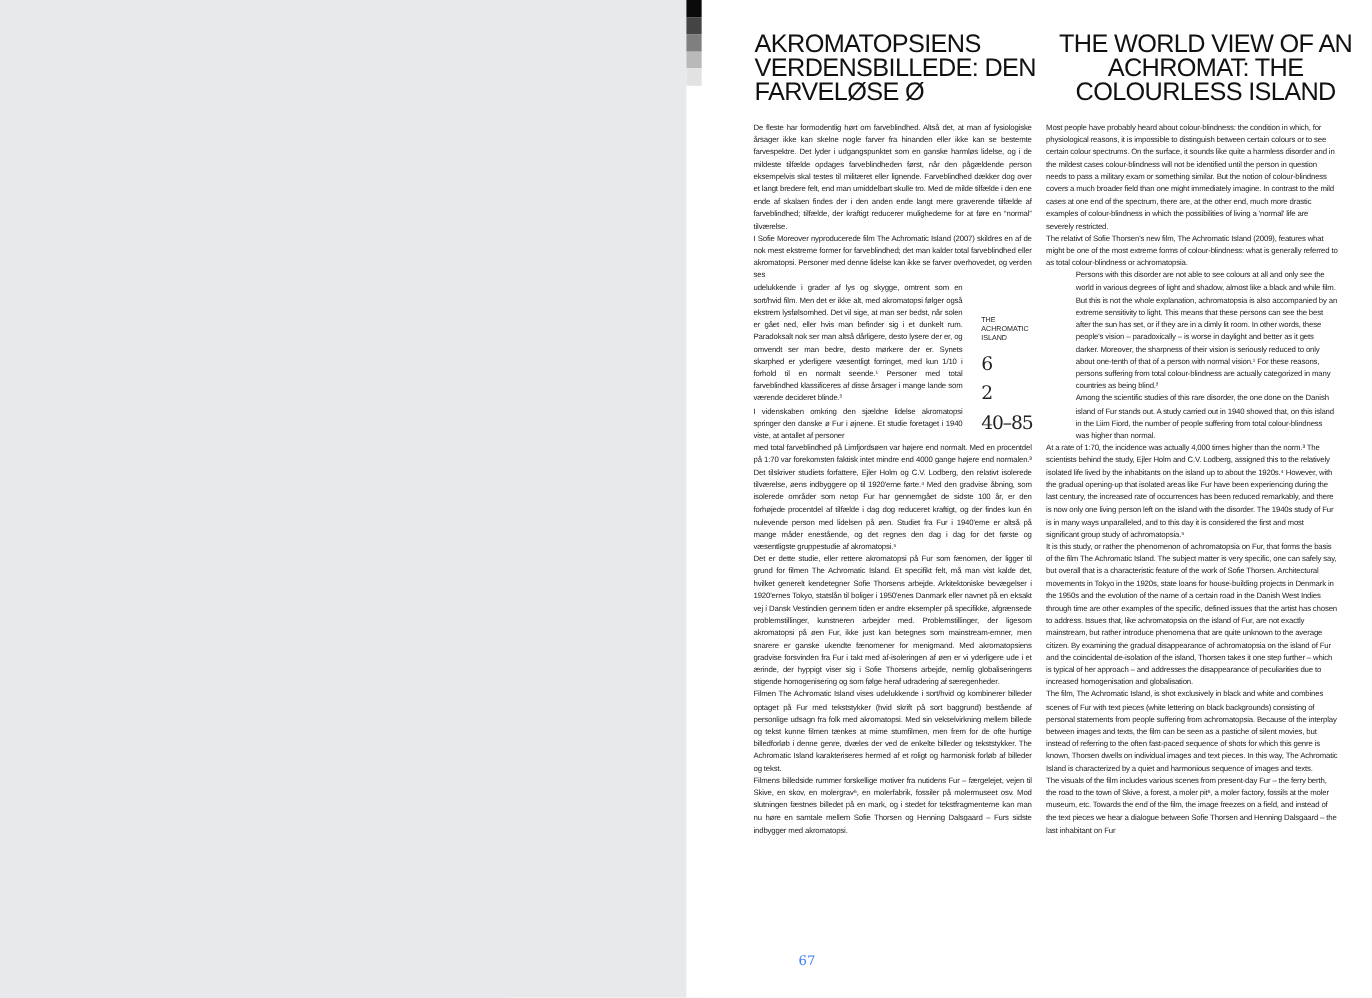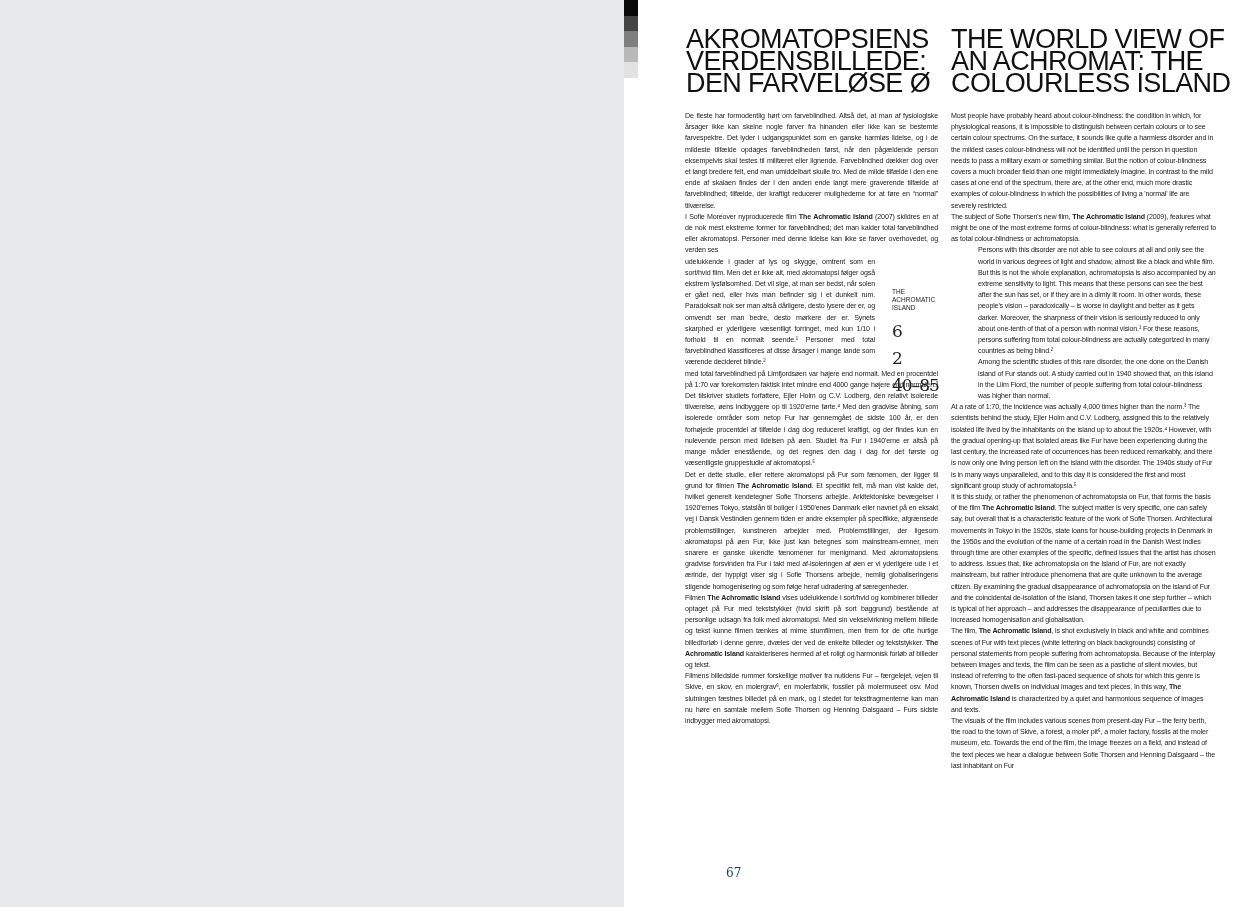--- a/index.html
+++ b/index.html
@@ -3,37 +3,37 @@
 <meta charset="utf-8">
 <style>
   html, body { margin:0; padding:0; }
   body { width:1247px; height:907px; position:relative; overflow:hidden; background:#ffffff;
          font-family:"Liberation Sans", sans-serif; color:#1a1a1a; }
   .left-pane { position:absolute; left:0; top:0; width:624px; height:907px; background:#e8e9ea; }
   .swatch-strip { position:absolute; left:624px; top:0; width:14px; height:78px; }
   .swatch-strip div { height:15.6px; }
   .page { position:absolute; left:638px; top:0; width:609px; height:907px; background:#fff; }
   .title { position:absolute; font-family:"Liberation Sans", sans-serif; font-weight:normal;
-           font-size:27px; line-height:22px; letter-spacing:-0.6px; color:#111; margin:0; }
+           font-size:23px; line-height:22px; letter-spacing:-0.6px; color:#111; margin:0; }
   .title-da { left:48px; top:28px; width:260px; }
-  .title-en { left:313px; top:28px; width:290px; }
+  .title-en { left:313px; top:28px; width:290px;text-align:center; }
   .col { position:absolute; font-size:7.1px; line-height:11.2px; text-align:justify; color:#222;
          letter-spacing:-0.15px; }
   .col p { margin:0; }
   .col-da { left:47px; top:111px; width:253px; }
   .col-en { left:313px; top:111px; width:265px; text-align:left; }
   .narrow { width:190px; }
   .indent { padding-left:27px; }
-  b { font-weight:bold; }
+  b { font-weight:normal; }
   .sidebar-box { position:absolute; left:254px; top:288px; width:80px; }
   .sb-label { font-size:6.5px; line-height:8px; color:#222; }
   .sb-num { font-family:"DejaVu Serif", serif; font-size:17px; line-height:27px; color:#222;
             letter-spacing:-1px; }
   .page-number { position:absolute; left:88px; top:866px; font-family:"DejaVu Serif", serif;
-                 font-size:12px; color:#0c4a6e; }
+                 font-size:12px; color:#3b82f6; }
 </style>
 </head>
 <body>
 
 <div class="left-pane"></div>
 
 <div class="swatch-strip">
   <div style="background:#0a0a0a"></div>
   <div style="background:#444"></div>
   <div style="background:#7f7f7f"></div>
@@ -42,38 +42,39 @@
 </div>
 
 <div class="page">
   <h1 class="title title-da">AKROMATOPSIENS VERDENSBILLEDE: DEN FARVELØSE Ø</h1>
   <h1 class="title title-en">THE WORLD VIEW OF AN ACHROMAT: THE COLOURLESS ISLAND</h1>
 
   <div class="col col-da">
     <p>De fleste har formodentlig hørt om farveblindhed. Altså det, at man af fysiologiske årsager ikke kan skelne nogle farver fra hinanden eller ikke kan se bestemte farvespektre. Det lyder i udgangspunktet som en ganske harmløs lidelse, og i de mildeste tilfælde opdages farveblindheden først, når den pågældende person eksempelvis skal testes til militæret eller lignende. Farveblindhed dækker dog over et langt bredere felt, end man umiddelbart skulle tro. Med de milde tilfælde i den ene ende af skalaen findes der i den anden ende langt mere graverende tilfælde af farveblindhed; tilfælde, der kraftigt reducerer mulighederne for at føre en “normal” tilværelse.</p>
     <p><span>I Sofie Moreover nyproducerede film </span><b>The Achromatic Island</b><span> (2007) skildres en af de nok mest ekstreme former for farveblindhed; det man kalder total farveblindhed eller akromatopsi. Personer med denne lidelse kan ikke se farver overhovedet, og verden ses</span></p>
     <p class="narrow">udelukkende i grader af lys og skygge, omtrent som en sort/hvid film. Men det er ikke alt, med akromatopsi følger også ekstrem lysfølsomhed. Det vil sige, at man ser bedst, når solen er gået ned, eller hvis man befinder sig i et dunkelt rum. Paradoksalt nok ser man altså dårligere, desto lysere der er, og omvendt ser man bedre, desto mørkere der er. Synets skarphed er yderligere væsentligt forringet, med kun 1/10 i forhold til en normalt seende.¹ Personer med total farveblindhed klassificeres af disse årsager i mange lande som værende decideret blinde.²</p>
+    <p class="narrow">I videnskaben omkring den sjældne lidelse akromatopsi springer den danske ø Fur i øjnene. Et studie foretaget i 1940 viste, at antallet af personer</p>
     <p>med total farveblindhed på Limfjordsøen var højere end normalt. Med en procentdel på 1:70 var forekomsten faktisk intet mindre end 4000 gange højere end normalen.³ Det tilskriver studiets forfattere, Ejler Holm og C.V. Lodberg, den relativt isolerede tilværelse, øens indbyggere op til 1920'erne førte.⁴ Med den gradvise åbning, som isolerede områder som netop Fur har gennemgået de sidste 100 år, er den forhøjede procentdel af tilfælde i dag dog reduceret kraftigt, og der findes kun én nulevende person med lidelsen på øen. Studiet fra Fur i 1940'erne er altså på mange måder enestående, og det regnes den dag i dag for det første og væsentligste gruppestudie af akromatopsi.⁵</p>
     <p><span>Det er dette studie, eller rettere akromatopsi på Fur som fænomen, der ligger til grund for filmen </span><b>The Achromatic Island</b><span>. Et specifikt felt, må man vist kalde det, hvilket generelt kendetegner Sofie Thorsens arbejde. Arkitektoniske bevægelser i 1920'ernes Tokyo, statslån til boliger i 1950'enes Danmark eller navnet på en eksakt vej i Dansk Vestindien gennem tiden er andre eksempler på specifikke, afgrænsede problemstillinger, kunstneren arbejder med. Problemstillinger, der ligesom akromatopsi på øen Fur, ikke just kan betegnes som mainstream-emner, men snarere er ganske ukendte fænomener for menigmand. Med akromatopsiens gradvise forsvinden fra Fur i takt med af-isoleringen af øen er vi yderligere ude i et ærinde, der hyppigt viser sig i Sofie Thorsens arbejde, nemlig globaliseringens stigende homogenisering og som følge heraf udradering af særegenheder.</span></p>
     <p><span>Filmen </span><b>The Achromatic Island</b><span> vises udelukkende i sort/hvid og kombinerer billeder optaget på Fur med tekststykker (hvid skrift på sort baggrund) bestående af personlige udsagn fra folk med akromatopsi. Med sin vekselvirkning mellem billede og tekst kunne filmen tænkes at mime stumfilmen, men frem for de ofte hurtige billedforløb i denne genre, dvæles der ved de enkelte billeder og tekststykker. </span><b>The Achromatic Island</b><span> karakteriseres hermed af et roligt og harmonisk forløb af billeder og tekst.</span></p>
     <p>Filmens billedside rummer forskellige motiver fra nutidens Fur – færgelejet, vejen til Skive, en skov, en molergrav⁶, en molerfabrik, fossiler på molermuseet osv. Mod slutningen fæstnes billedet på en mark, og i stedet for tekstfragmenterne kan man nu høre en samtale mellem Sofie Thorsen og Henning Dalsgaard – Furs sidste indbygger med akromatopsi.</p>
   </div>
 
   <div class="sidebar-box">
     <div class="sb-label">THE</div>
     <div class="sb-label">ACHROMATIC</div>
     <div class="sb-label">ISLAND</div>
     <div class="sb-num" style="margin-top:6px">6</div>
     <div class="sb-num">2</div>
     <div class="sb-num">40–85</div>
   </div>
 
   <div class="col col-en">
     <p>Most people have probably heard about colour-blindness: the condition in which, for physiological reasons, it is impossible to distinguish between certain colours or to see certain colour spectrums. On the surface, it sounds like quite a harmless disorder and in the mildest cases colour-blindness will not be identified until the person in question needs to pass a military exam or something similar. But the notion of colour-blindness covers a much broader field than one might immediately imagine. In contrast to the mild cases at one end of the spectrum, there are, at the other end, much more drastic examples of colour-blindness in which the possibilities of living a 'normal' life are severely restricted.</p>
-    <p><span>The subject of Sofie Thorsen's new film, </span><b>The Achromatic Island</b><span> (2009), features what might be one of the most extreme forms of colour-blindness: what is generally referred to as total colour-blindness or achromatopsia.</span></p>
+    <p><span>The relativt of Sofie Thorsen's new film, </span><b>The Achromatic Island</b><span> (2009), features what might be one of the most extreme forms of colour-blindness: what is generally referred to as total colour-blindness or achromatopsia.</span></p>
     <p class="indent">Persons with this disorder are not able to see colours at all and only see the world in various degrees of light and shadow, almost like a black and while film. But this is not the whole explanation, achromatopsia is also accompanied by an extreme sensitivity to light. This means that these persons can see the best after the sun has set, or if they are in a dimly lit room. In other words, these people's vision – paradoxically – is worse in daylight and better as it gets darker. Moreover, the sharpness of their vision is seriously reduced to only about one-tenth of that of a person with normal vision.¹ For these reasons, persons suffering from total colour-blindness are actually categorized in many countries as being blind.²</p>
     <p class="indent">Among the scientific studies of this rare disorder, the one done on the Danish island of Fur stands out. A study carried out in 1940 showed that, on this island in the Liim Fiord, the number of people suffering from total colour-blindness was higher than normal.</p>
     <p>At a rate of 1:70, the incidence was actually 4,000 times higher than the norm.³ The scientists behind the study, Ejler Holm and C.V. Lodberg, assigned this to the relatively isolated life lived by the inhabitants on the island up to about the 1920s.⁴ However, with the gradual opening-up that isolated areas like Fur have been experiencing during the last century, the increased rate of occurrences has been reduced remarkably, and there is now only one living person left on the island with the disorder. The 1940s study of Fur is in many ways unparalleled, and to this day it is considered the first and most significant group study of achromatopsia.⁵</p>
     <p><span>It is this study, or rather the phenomenon of achromatopsia on Fur, that forms the basis of the film </span><b>The Achromatic Island</b><span>. The subject matter is very specific, one can safely say, but overall that is a characteristic feature of the work of Sofie Thorsen. Architectural movements in Tokyo in the 1920s, state loans for house-building projects in Denmark in the 1950s and the evolution of the name of a certain road in the Danish West Indies through time are other examples of the specific, defined issues that the artist has chosen to address. Issues that, like achromatopsia on the island of Fur, are not exactly mainstream, but rather introduce phenomena that are quite unknown to the average citizen. By examining the gradual disappearance of achromatopsia on the island of Fur and the coincidental de-isolation of the island, Thorsen takes it one step further – which is typical of her approach – and addresses the disappearance of peculiarities due to increased homogenisation and globalisation.</span></p>
     <p><span>The film, </span><b>The Achromatic Island</b><span>, is shot exclusively in black and white and combines scenes of Fur with text pieces (white lettering on black backgrounds) consisting of personal statements from people suffering from achromatopsia. Because of the interplay between images and texts, the film can be seen as a pastiche of silent movies, but instead of referring to the often fast-paced sequence of shots for which this genre is known, Thorsen dwells on individual images and text pieces. In this way, </span><b>The Achromatic Island</b><span> is characterized by a quiet and harmonious sequence of images and texts.</span></p>
     <p>The visuals of the film includes various scenes from present-day Fur – the ferry berth, the road to the town of Skive, a forest, a moler pit⁶, a moler factory, fossils at the moler museum, etc. Towards the end of the film, the image freezes on a field, and instead of the text pieces we hear a dialogue between Sofie Thorsen and Henning Dalsgaard – the last inhabitant on Fur</p>
   </div>
 
   <div class="page-number">67</div>
 </div>

